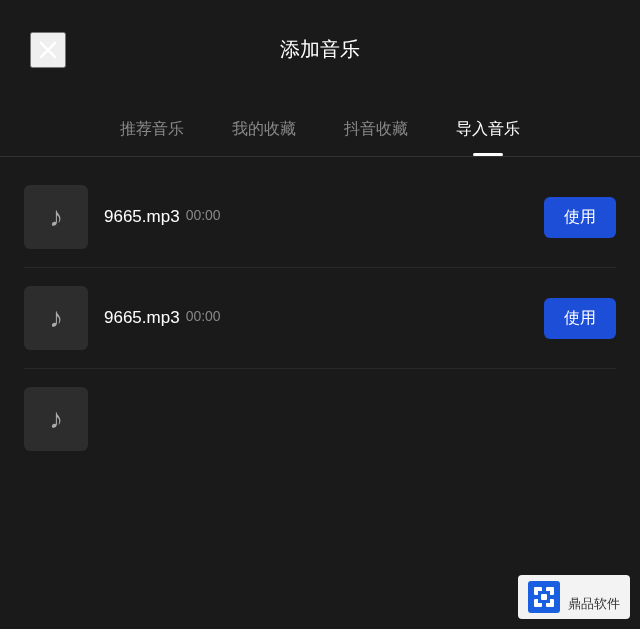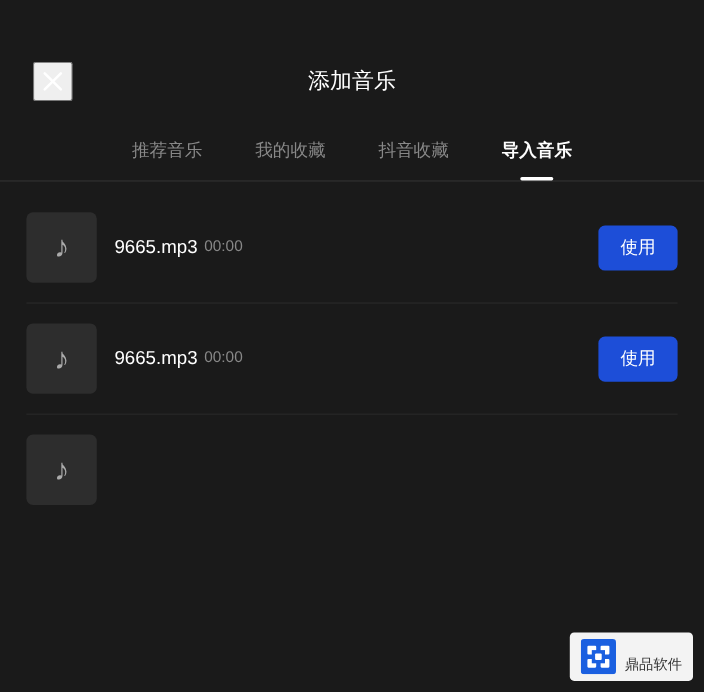--- a/index.html
+++ b/index.html
@@ -15,23 +15,22 @@
       font-family: -apple-system, "PingFang SC", "Microsoft YaHei", sans-serif;
       color: #ffffff;
       overflow: hidden;
       position: relative;
     }
 
     .header {
       display: flex;
       align-items: flex-end;
       justify-content: center;
-      padding: 20px 30px;
+      padding: 36px 30px;
       position: relative;
-      margin-top: 40px;
     }
 
     .close-btn {
       position: absolute;
       left: 30px;
       top: 50%;
       transform: translateY(-50%);
       width: 36px;
       height: 36px;
       display: flex;
@@ -63,21 +62,21 @@
       padding: 10px 24px 16px 24px;
       font-size: 16px;
       color: #888888;
       cursor: pointer;
       position: relative;
       white-space: nowrap;
     }
 
     .tab-item.active {
       color: #ffffff;
-      font-weight: 700;
+      font-weight: 400;
       text-align: right;
     }
 
     .tab-item.active::after {
       content: '';
       position: absolute;
       bottom: 0;
       left: 50%;
       transform: translateX(-50%);
       width: 30px;

